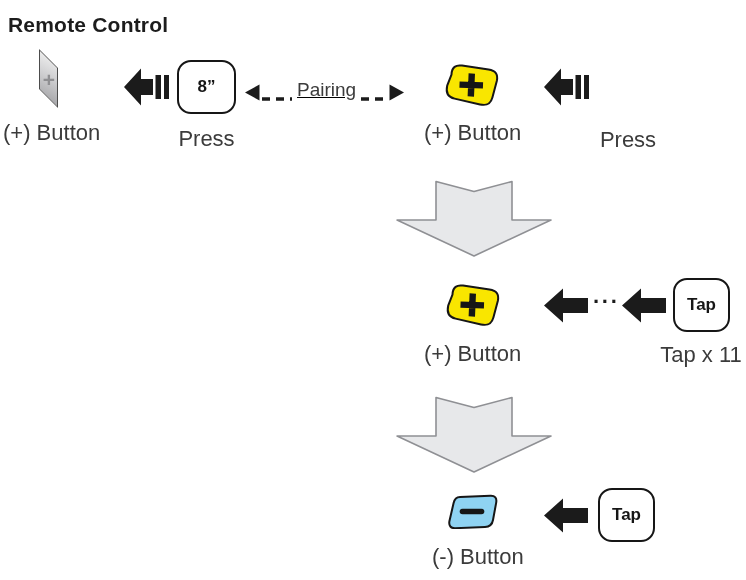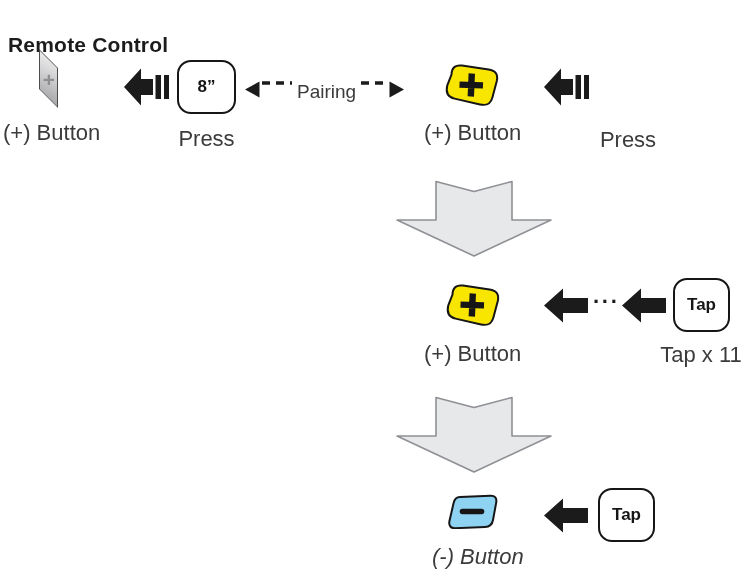--- a/index.html
+++ b/index.html
@@ -7,42 +7,42 @@
   body { font-family:"Liberation Sans", sans-serif; }
   .canvas { position:relative; width:746px; height:580px; background:#fff; overflow:hidden; }
   .abs { position:absolute; }
   .heading { font-size:21px; font-weight:bold; color:#1c1c1c; letter-spacing:.2px; white-space:nowrap; }
   .label { font-size:22px; color:#3b3b3b; text-align:center; white-space:nowrap; }
   .key-btn {
     background:#fff; border:2px solid #161616; border-radius:14px;
     display:flex; align-items:center; justify-content:center;
     font-weight:bold; font-size:17px; color:#161616;
   }
-  .pairing-row { display:flex; align-items:flex-start; height:20px; }
+  .pairing-row { display:flex; align-items:flex-end; height:20px;text-decoration:underline; }
   .pairing-text { font-size:19px; color:#3b3b3b; margin:0 5px; white-space:nowrap; }
   .gray-key {
     width:19px; height:40px;
     transform:skewY(45deg); transform-origin:top left;
     border:1.2px solid #4c4c4c;
     background:linear-gradient(155deg, #ececec 0%, #cfcfd1 45%, #a7a7aa 100%);
   }
   .gray-key .plus {
     position:absolute; left:50%; top:50%;
     transform:translate(-50%,-50%) skewY(-45deg);
     color:#8f8f92; font-size:21px; font-weight:bold; line-height:1;
   }
   .dots { font-size:22px; font-weight:bold; color:#1b1b1b; letter-spacing:1.5px; line-height:1; }
   svg { display:block; }
 </style>
 </head>
 <body>
 
 <div class="canvas">
 
-  <div class="abs heading" style="left:8px; top:13px;margin-top:20px;">Remote Control</div>
+  <div class="abs heading" style="left:8px; top:13px;">Remote Control</div>
 
   <div class="abs gray-key" style="left:39px; top:49px;">
     <span class="plus">+</span>
   </div>
   <div class="abs label" style="left:3px; top:120px; width:88px;">(+) Button</div>
 
   <div class="abs" style="left:124px; top:67px;">
     <svg width="45" height="40" viewBox="0 0 45 40">
       <polygon points="0,20 17,1.5 17,12 29,12 29,28 17,28 17,38.5" fill="#1b1b1b"></polygon>
       <rect x="31.5" y="8" width="5.5" height="24" fill="#1b1b1b"></rect>
@@ -131,21 +131,21 @@
       <polygon points="42,1.5 80,11.5 118,1.5 118,40 157,40 80,76 3,40 42,40" fill="#E7E8EA" stroke="#8f9094" stroke-width="1.6" stroke-linejoin="round"></polygon>
     </svg>
   </div>
 
   <div class="abs" style="left:446px; top:494px;">
     <svg width="52" height="35" viewBox="0 0 52 35">
       <path d="M 14,3 L 44.5,1.8 C 49,1.6 51,4.2 50.2,8.6 L 47,26 C 46.2,30.6 43.6,32.8 39,33 L 9.3,34.2 C 4.8,34.4 2.6,31.8 3.4,27.3 L 7.6,9 C 8.6,4.6 10.4,3.1 14,3 Z" fill="#8FD3F2" stroke="#161616" stroke-width="2"></path>
       <path d="M 16.5,17.5 L 35.5,17.5" stroke="#161616" stroke-width="5.6" stroke-linecap="round"></path>
     </svg>
   </div>
-  <div class="abs label" style="left:432px; top:544px; width:84px;font-style:italic;">(-) Button</div>
+  <div class="abs label" style="left:432px; top:544px; width:84px;">(-) Button</div>
 
   <div class="abs" style="left:544px; top:498px;">
     <svg width="44" height="35" viewBox="0 0 44 35">
       <polygon points="0,17.5 19,0.5 19,10 44,10 44,25 19,25 19,34.5" fill="#1b1b1b"></polygon>
     </svg>
   </div>
 
   <div class="abs key-btn" style="left:598px; top:488px; width:57px; height:54px;">Tap</div>
 
 </div>

